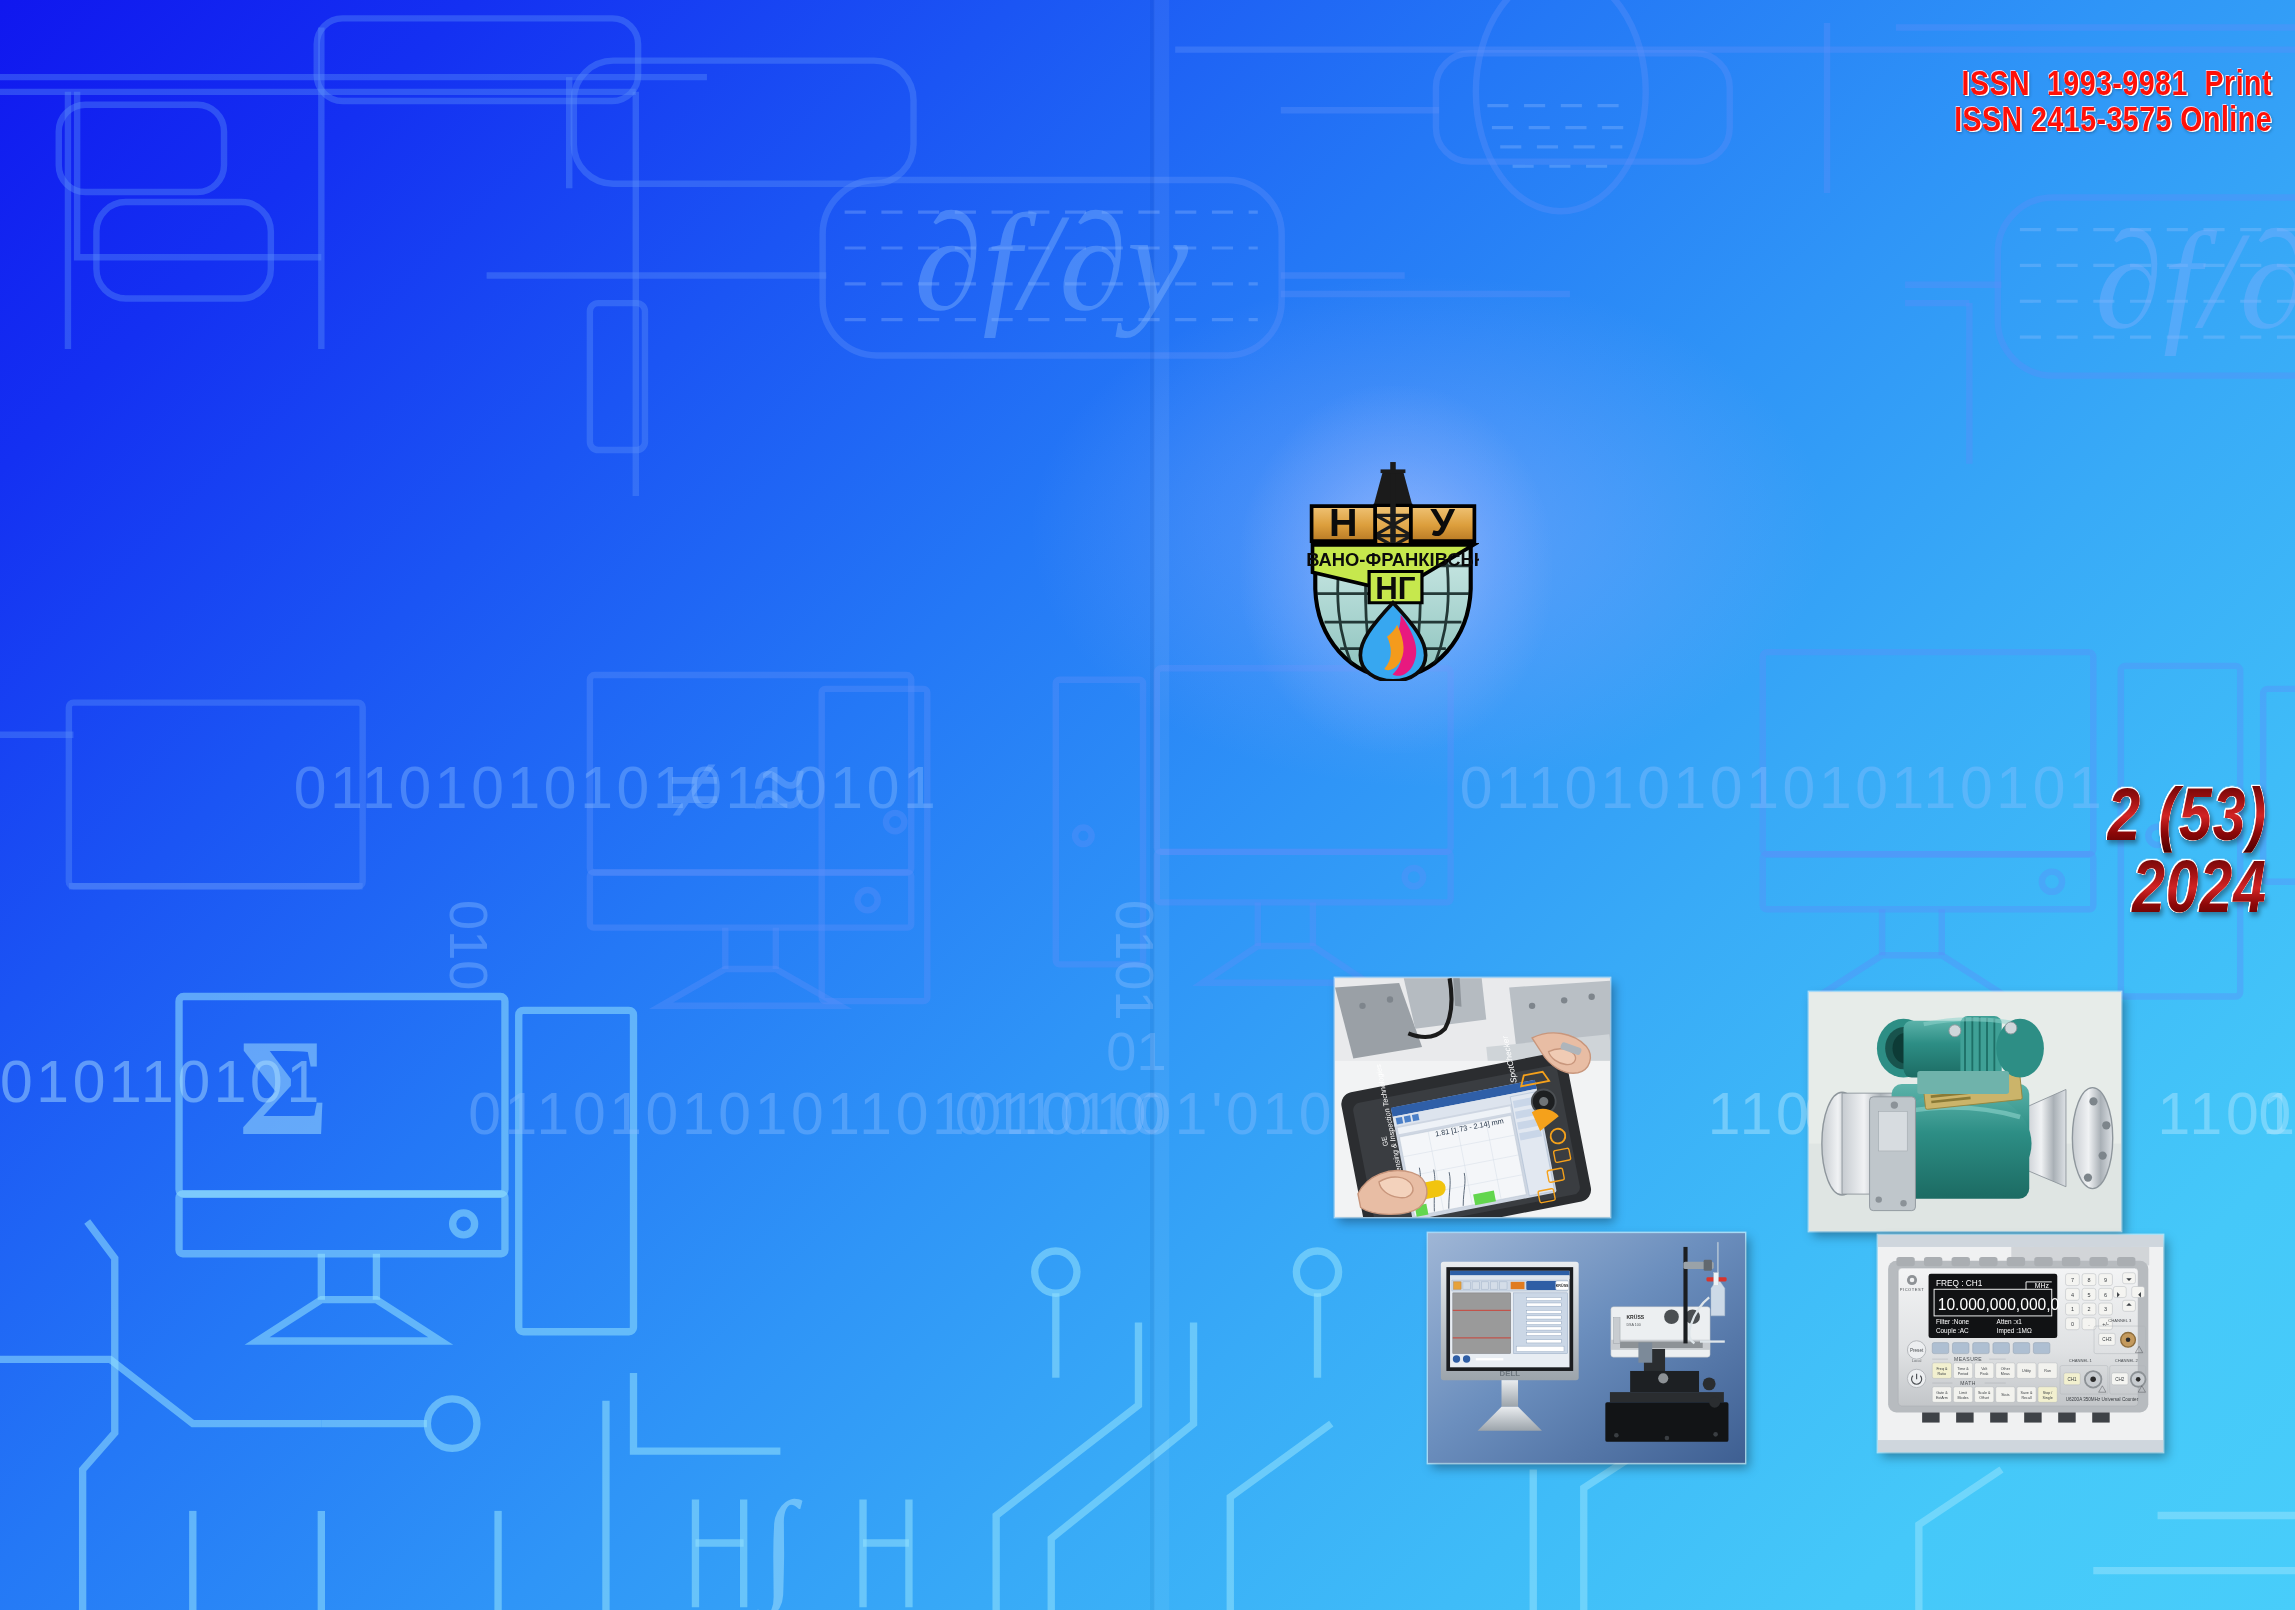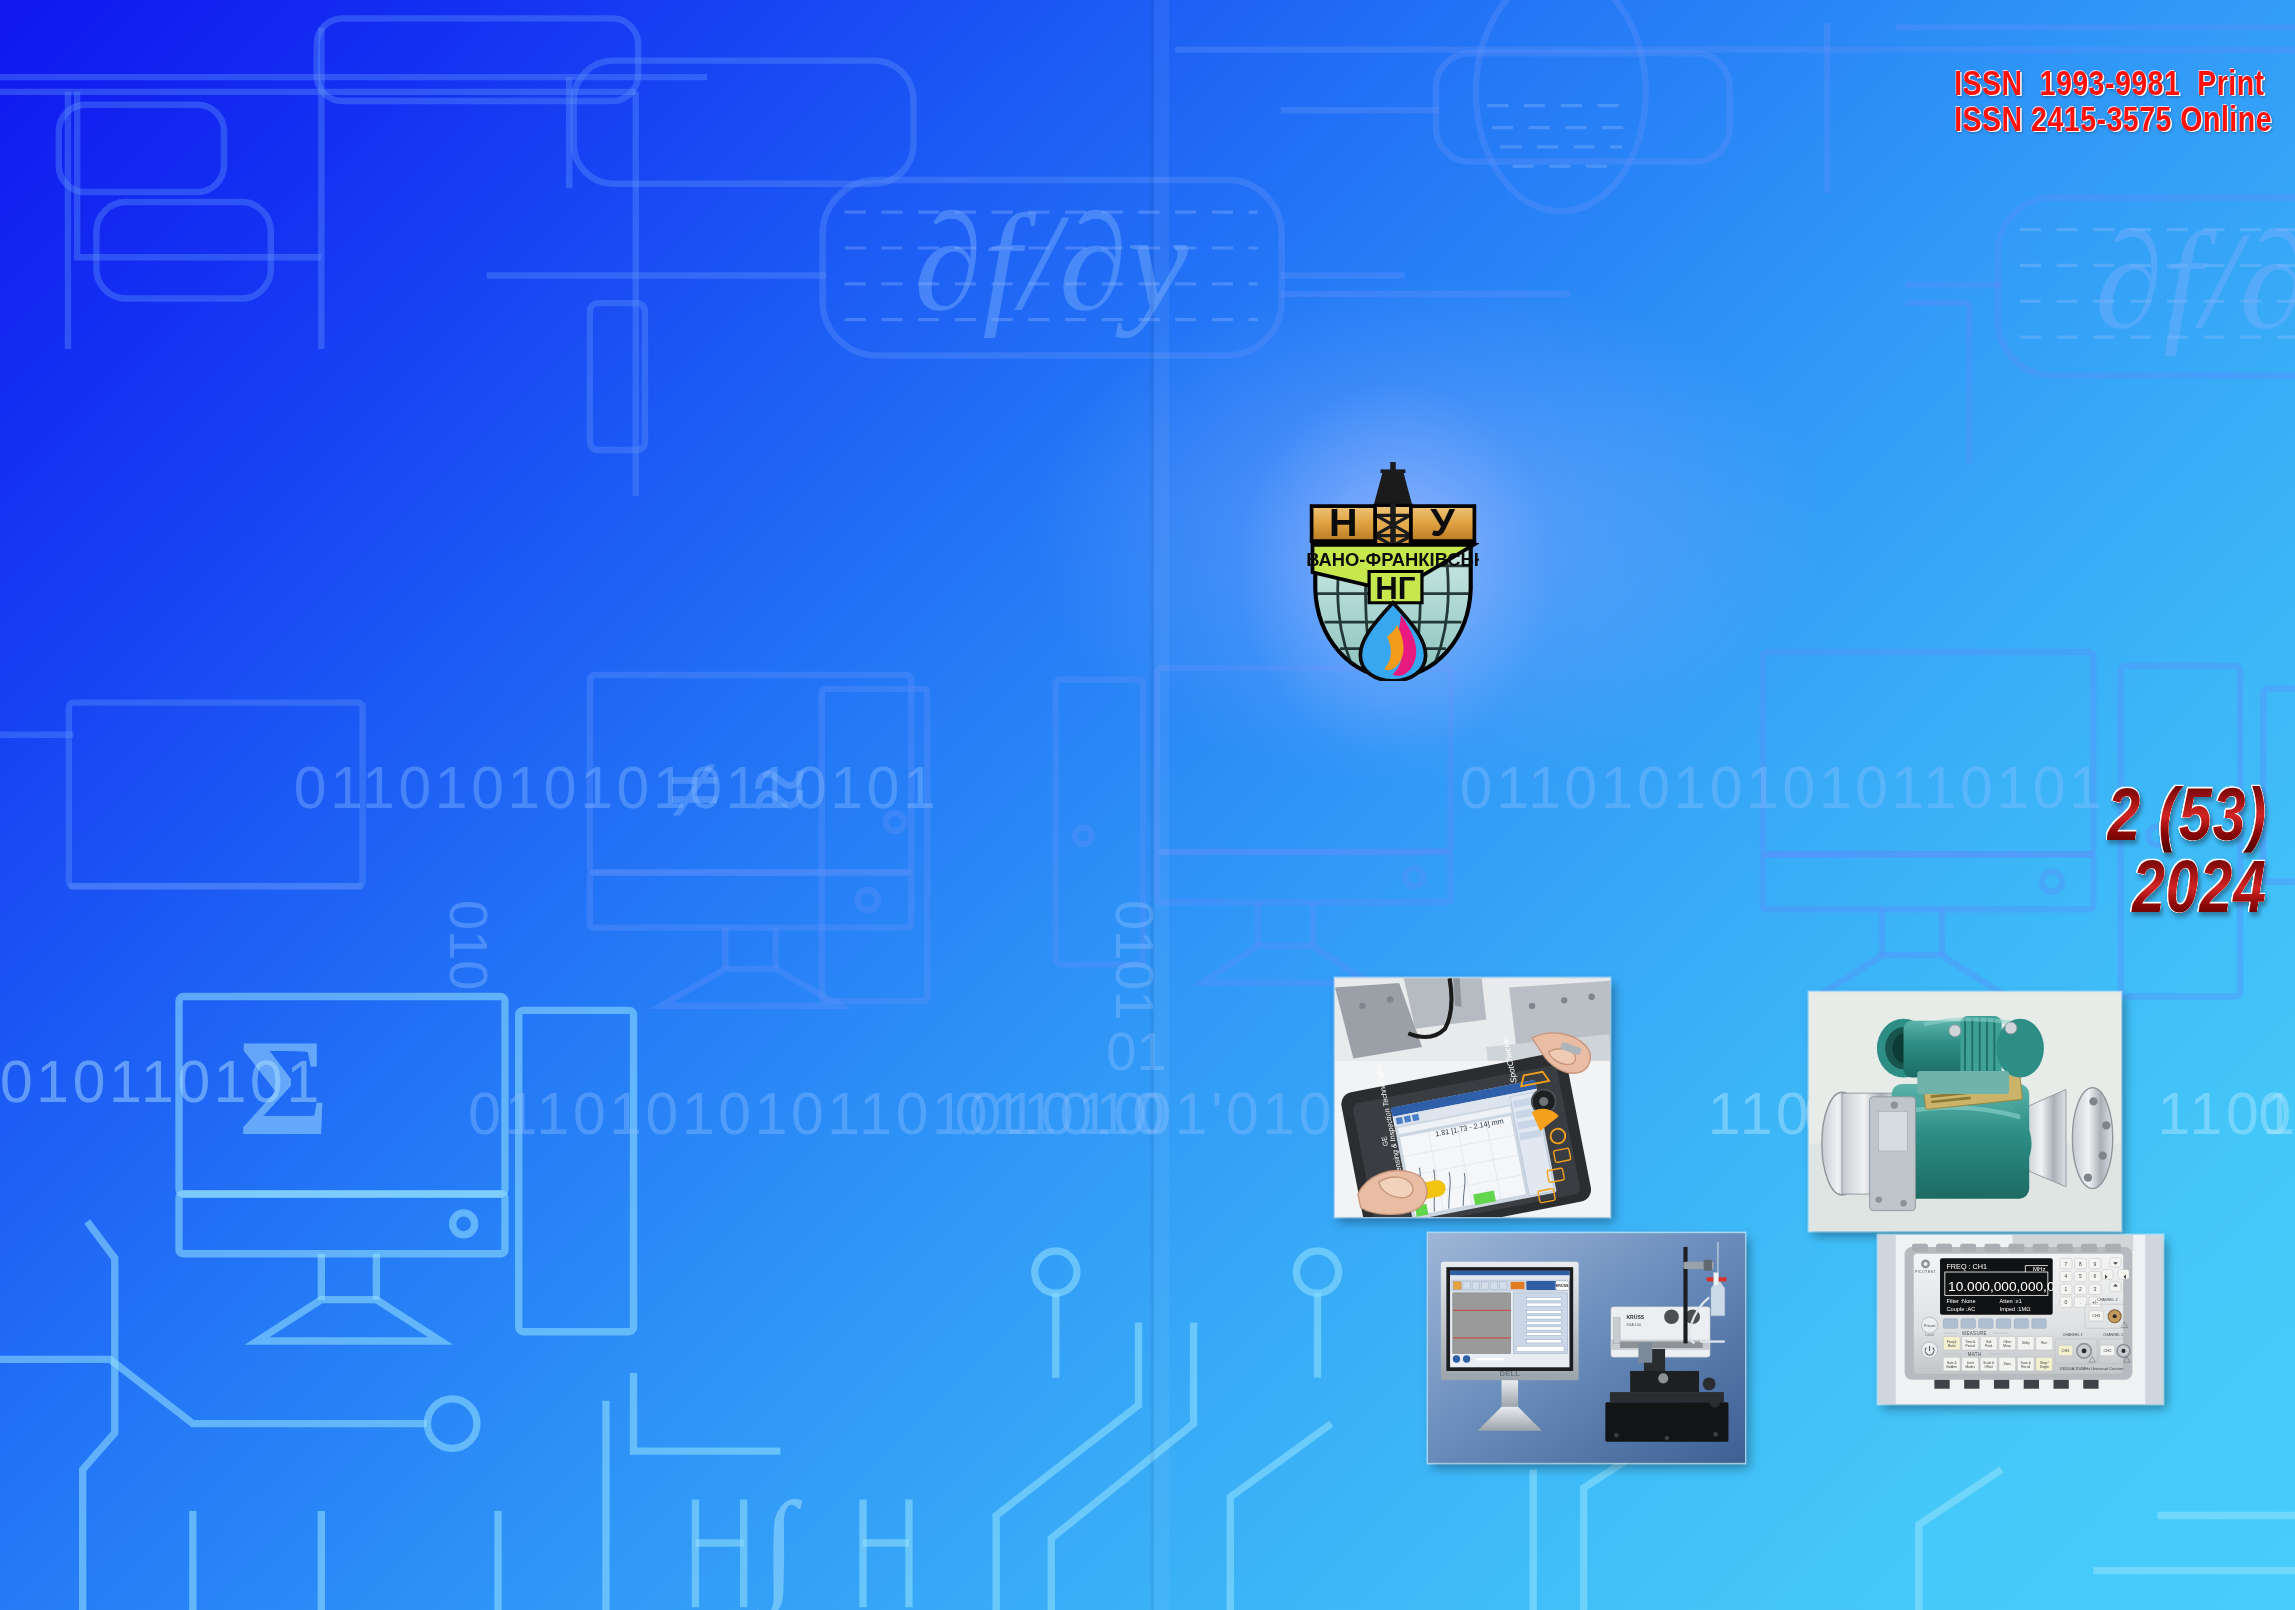--- a/index.html
+++ b/index.html
@@ -27,21 +27,21 @@
   }
 
   
   .bg{position:absolute;inset:0;pointer-events:none;}
   .bg svg{position:absolute;inset:0;width:100%;height:100%;}
 
   
   .issn-block{
     position:absolute;
     top:64px; right:32px;
-    text-align:left;
+    text-align:right;
     line-height:1.08;
   }
   .issn-line{
     font-weight:bold;
     font-size:28.5px;
     letter-spacing:0.5px;
     color:#ff1008;
     white-space:pre;
     text-shadow:
        1.4px 1.4px 0 #ffffff,
@@ -133,21 +133,21 @@
     left:1240px;top:386px;width:312px;height:367px;
     background:radial-gradient(ellipse at center, rgba(190,205,255,.55) 0%, rgba(170,190,255,.22) 45%, rgba(150,175,255,0) 72%);
     pointer-events:none;
   }
 
   
   .photo{position:absolute;overflow:hidden;background:#cfd6dd;box-shadow:0 0 0 1.4px rgba(255,255,255,.55), 3.7px 4.6px 10px rgba(0,0,10,.35);}
   .ph1{left:1335px;top:978px;width:275px;height:239px;}
   .ph2{left:1809px;top:992px;width:312px;height:239px;}
   .ph3{left:1428px;top:1217px;width:317px;height:230px;margin-top:16px;}
-  .ph4{left:1878px;top:1235px;width:285px;height:169px;}
+  .ph4{left:1878px;top:1235px;width:285px;height:217px;}
 
   .photo svg{display:block;width:100%;height:100%;}
 </style>
 </head>
 <body>
 
 <div id="cover">
 
   <div class="bg">
     <svg viewBox="0 0 5019 3508" preserveAspectRatio="none" xmlns="http://www.w3.org/2000/svg">

